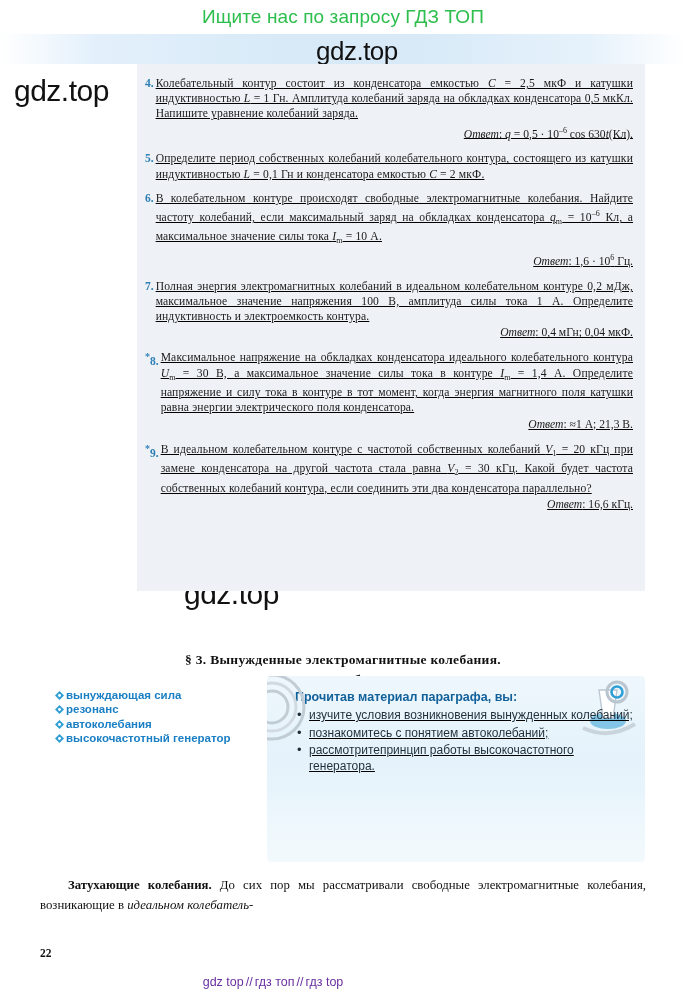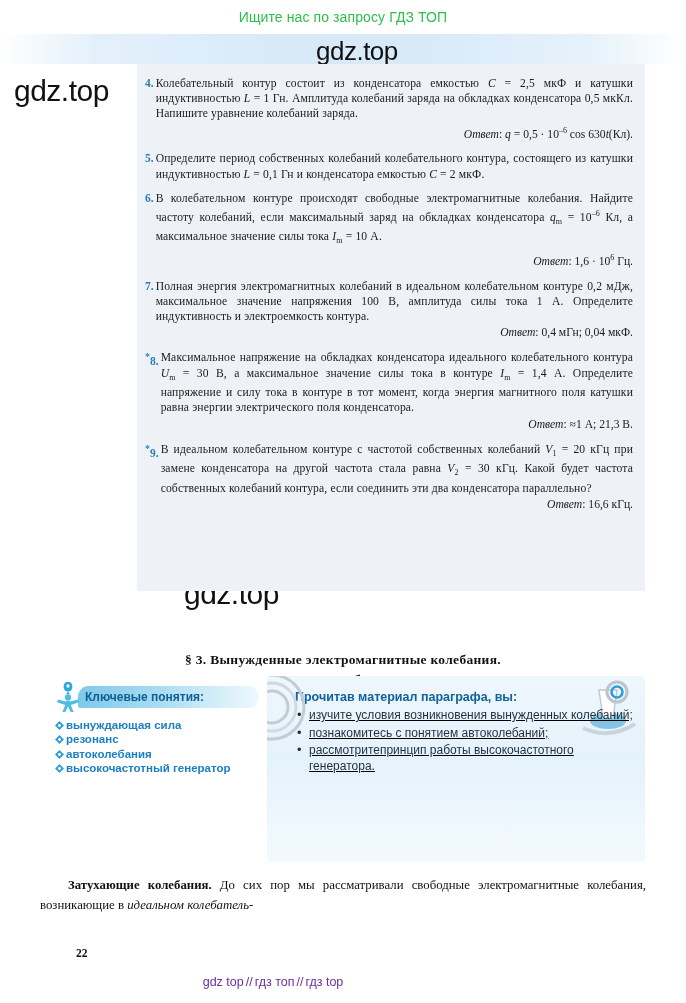--- a/index.html
+++ b/index.html
@@ -14,21 +14,21 @@
 
   
   .promo-bar {
     height: 34px;
     display: flex; align-items: center; justify-content: center;
     background: #ffffff;
   }
   .promo-text {
     color: #2dbe4e;
     font-family: "Liberation Sans", sans-serif;
-    font-size: 14px;
+    font-size: 19px;
     letter-spacing: .1px;
   }
 
   
   .blue-band {
     position: absolute;
     left: 0; top: 34px;
     width: 686px; height: 30px;
     background: linear-gradient(to right,
         #ffffff 0%, #e3f0fb 14%, #d8eaf8 40%, #d8eaf8 62%, #e6f2fb 86%, #ffffff 100%);
@@ -62,21 +62,21 @@
   }
   .task-num {
     color: #2f7fb5;
     font-weight: bold;
     font-size: 11.5px;
     flex: 0 0 auto;
     padding-top: 1px;
     white-space: nowrap;
   }
   .task-num .star { font-size: 10px; vertical-align: super; }
-  .task-body { flex: 1 1 auto; padding-left: 2px; }
+  .task-body { flex: 1 1 auto; padding-left: 2px; text-decoration: underline; }
   .task-text {
     font-size: 11.6px;
     line-height: 15.2px;
     color: #1a1a1a;
     text-align: justify;
     letter-spacing: .15px;
   }
   .task-answer {
     font-size: 11.6px;
     line-height: 16px;
@@ -219,21 +219,20 @@
   }
   .body-para b { font-weight: bold; }
   .body-para i { font-style: italic; }
 
   .page-number {
     position: absolute;
     left: 40px; top: 947px;
     font-size: 11.5px;
     color: #111111;
     font-weight: bold;
-    margin-left: 36px;
   }
 
   
   .footer {
     position: absolute;
     left: 0; top: 975px;
     width: 546px;
     text-align: center;
     font-family: "Liberation Sans", sans-serif;
     font-size: 12.5px;
@@ -307,32 +306,20 @@
 </div>
 
 <div class="section-heading">
   <div>§ 3. Вынужденные электромагнитные колебания.</div>
   <div>Автоколебания</div>
 </div>
 
 <div class="info-row">
 
   <div class="concepts-card">
-    <div class="concepts-header">
-      <svg class="person-icon" viewBox="0 0 26 30">
-        <ellipse cx="13" cy="4.6" rx="4.4" ry="5" fill="#29a8dd"></ellipse>
-        <circle cx="13" cy="4" r="1.7" fill="#ffffff"></circle>
-        <path d="M13 9.2 L11.3 12.2 L14.7 12.2 Z" fill="#29a8dd"></path>
-        <circle cx="13" cy="15.4" r="3.1" fill="#4dbde4"></circle>
-        <path d="M3 17.5 L10.6 19.6 L13 18.6 L15.4 19.6 L23 17.5 L23.9 20.2 L15.8 23.1 L18.6 30 L15.6 30 L13 24.6 L10.4 30 L7.4 30 L10.2 23.1 L2.1 20.2 Z" fill="#4dbde4"></path>
-      </svg>
-      <div class="concepts-title-pill">
-        <span class="concepts-title">Ключевые понятия:</span>
-      </div>
-    </div>
     <ul class="concepts-list">
       <li>
         <svg class="diamond-icon" viewBox="0 0 10 10">
             <path d="M5 0 L10 5 L5 10 L0 5 Z" fill="#2f9fd6"></path>
             <circle cx="5" cy="5" r="1.6" fill="#ffffff"></circle>
           </svg>
         <span class="concept-label">вынуждающая сила</span>
       </li>
       <li>
         <svg class="diamond-icon" viewBox="0 0 10 10">

